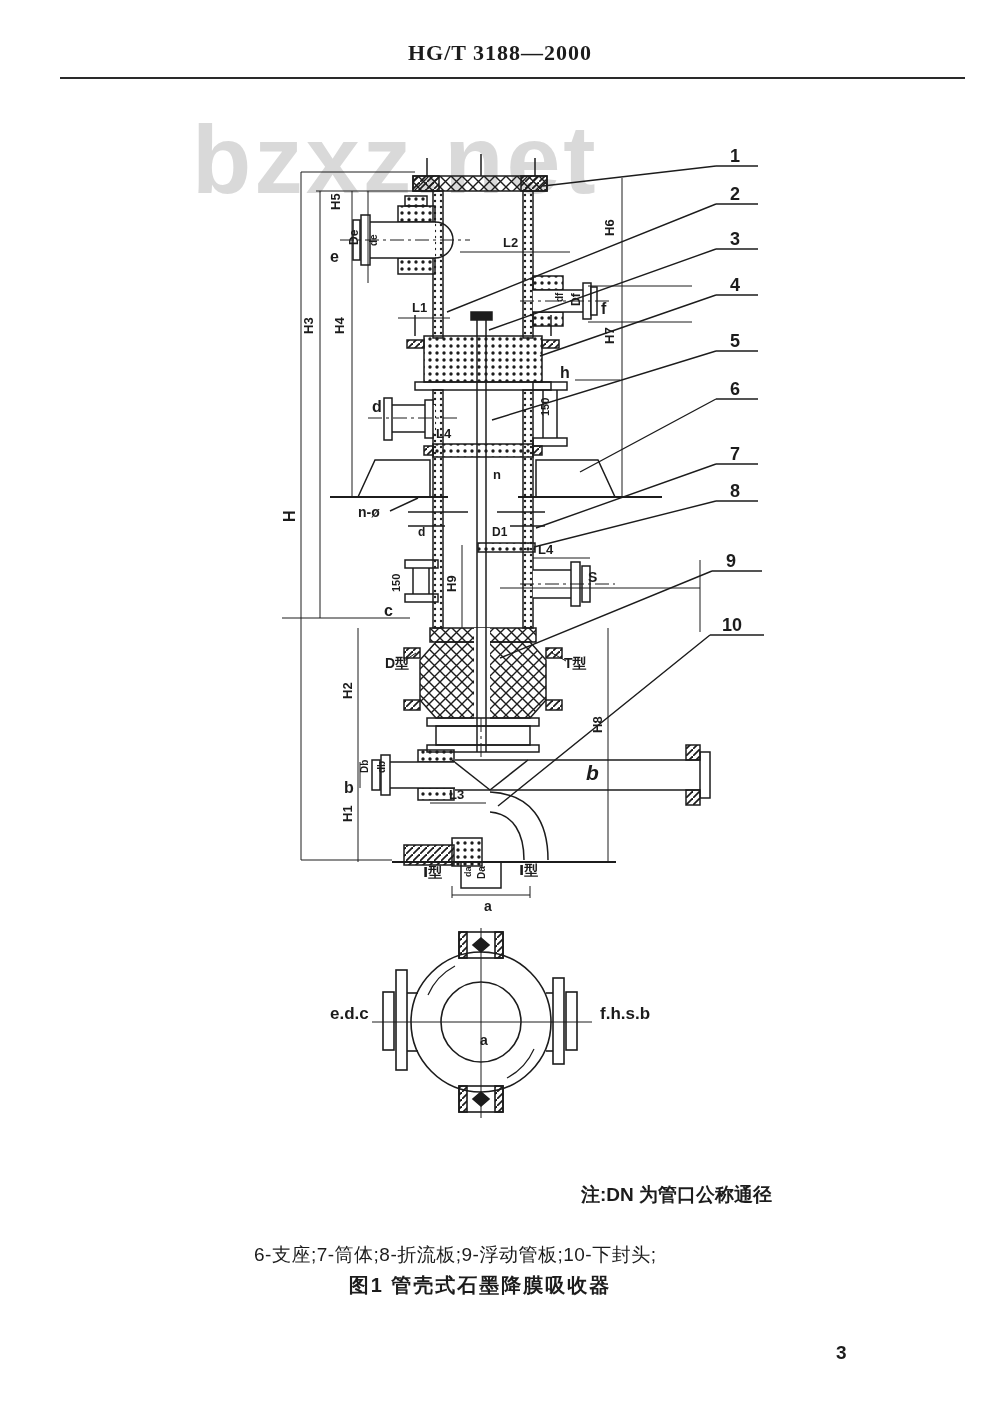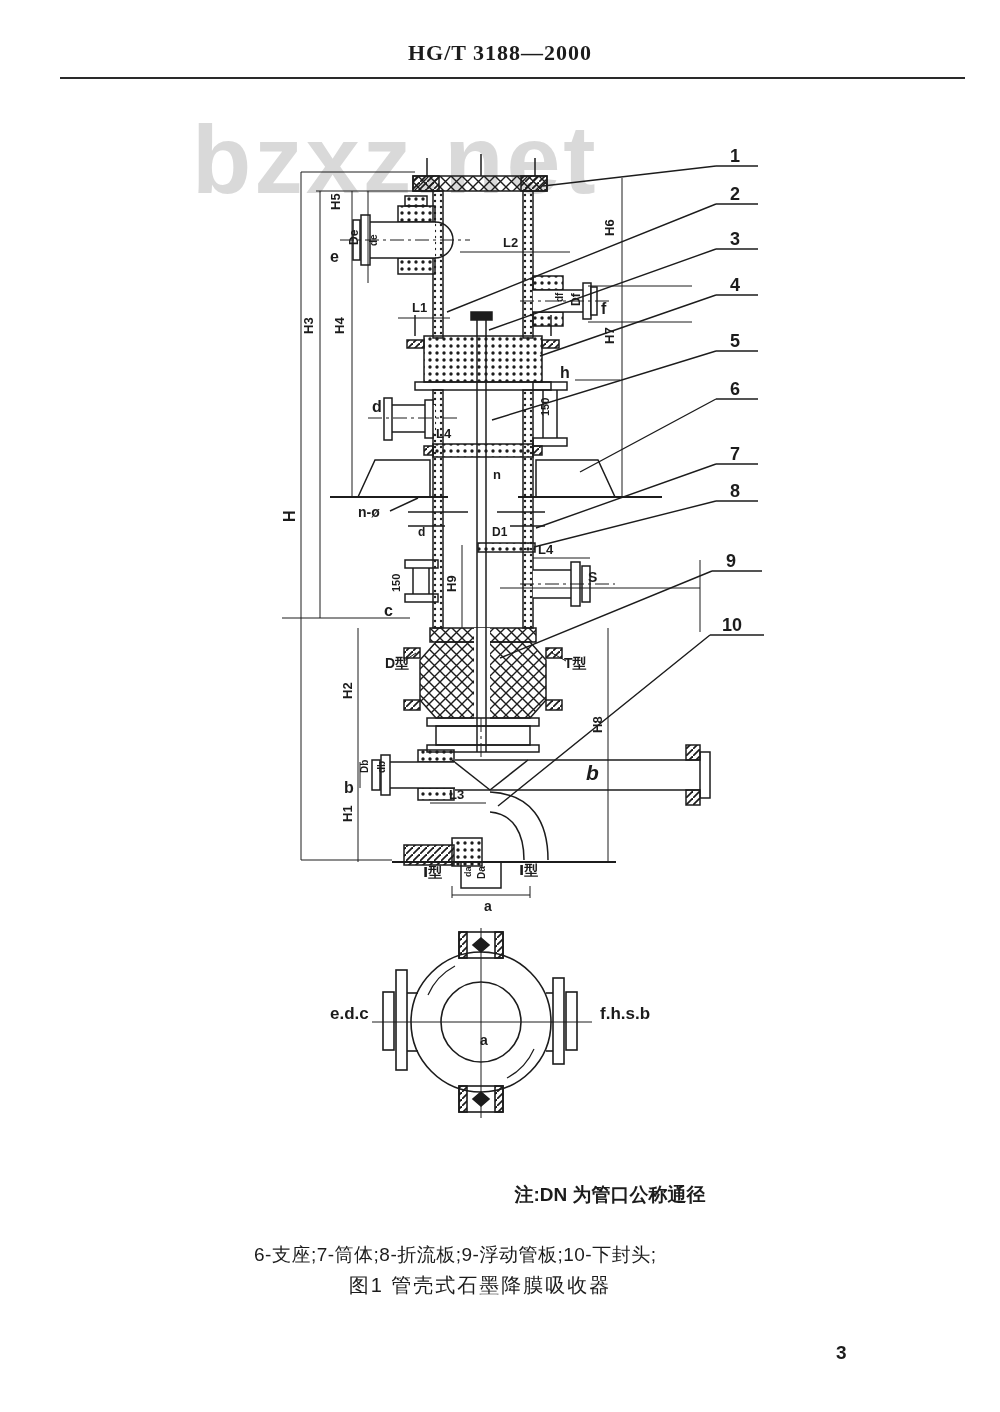--- a/index.html
+++ b/index.html
@@ -5,26 +5,26 @@
   html,body{margin:0;padding:0;background:#e9e9e7;}
   .page{position:relative;width:1000px;height:1412px;margin:0 auto;background:#ffffff;
         font-family:"Liberation Sans","DejaVu Sans",sans-serif;color:#1c1c1c;overflow:hidden;}
   .hdr{position:absolute;top:40px;left:0;right:0;text-align:center;
        font-family:"Liberation Serif","DejaVu Serif",serif;font-weight:bold;
        font-size:22px;letter-spacing:1px;}
   .rule{position:absolute;top:77px;left:60px;width:905px;height:2px;background:#2a2a2a;}
   .watermark{position:absolute;top:104px;left:192px;font-size:97px;font-weight:bold;
              color:rgba(185,185,185,0.55);letter-spacing:3px;white-space:nowrap;z-index:0;}
   svg.fig{position:absolute;left:0;top:0;z-index:1;}
-  .note{position:absolute;top:1182px;left:424px;width:372px;text-align:center;
+  .note{position:absolute;top:1182px;left:400px;width:372px;text-align:right;
         font-size:19px;font-weight:600;}
   .legend1{position:absolute;top:1214px;left:248px;font-size:19px;font-weight:600;letter-spacing:0.5px;}
   .legend2{position:absolute;top:1242px;left:254px;font-size:19px;font-weight:400;letter-spacing:0.5px;}
   .caption{position:absolute;top:1272px;left:250px;width:460px;text-align:center;
-           font-size:20px;font-weight:normal;letter-spacing:2px;}
+           font-size:20px;font-weight:bold;letter-spacing:2px;}
   .pageno{position:absolute;top:1342px;left:836px;font-size:19px;font-weight:bold;}
   text{fill:#1c1c1c;font-family:"Liberation Sans","DejaVu Sans",sans-serif;font-weight:bold;}
 </style>
 </head>
 <body>
 <div class="page">
 
 <div class="hdr">HG/T 3188—2000</div>
 <div class="rule"></div>
 <div class="watermark">bzxz.net</div>

